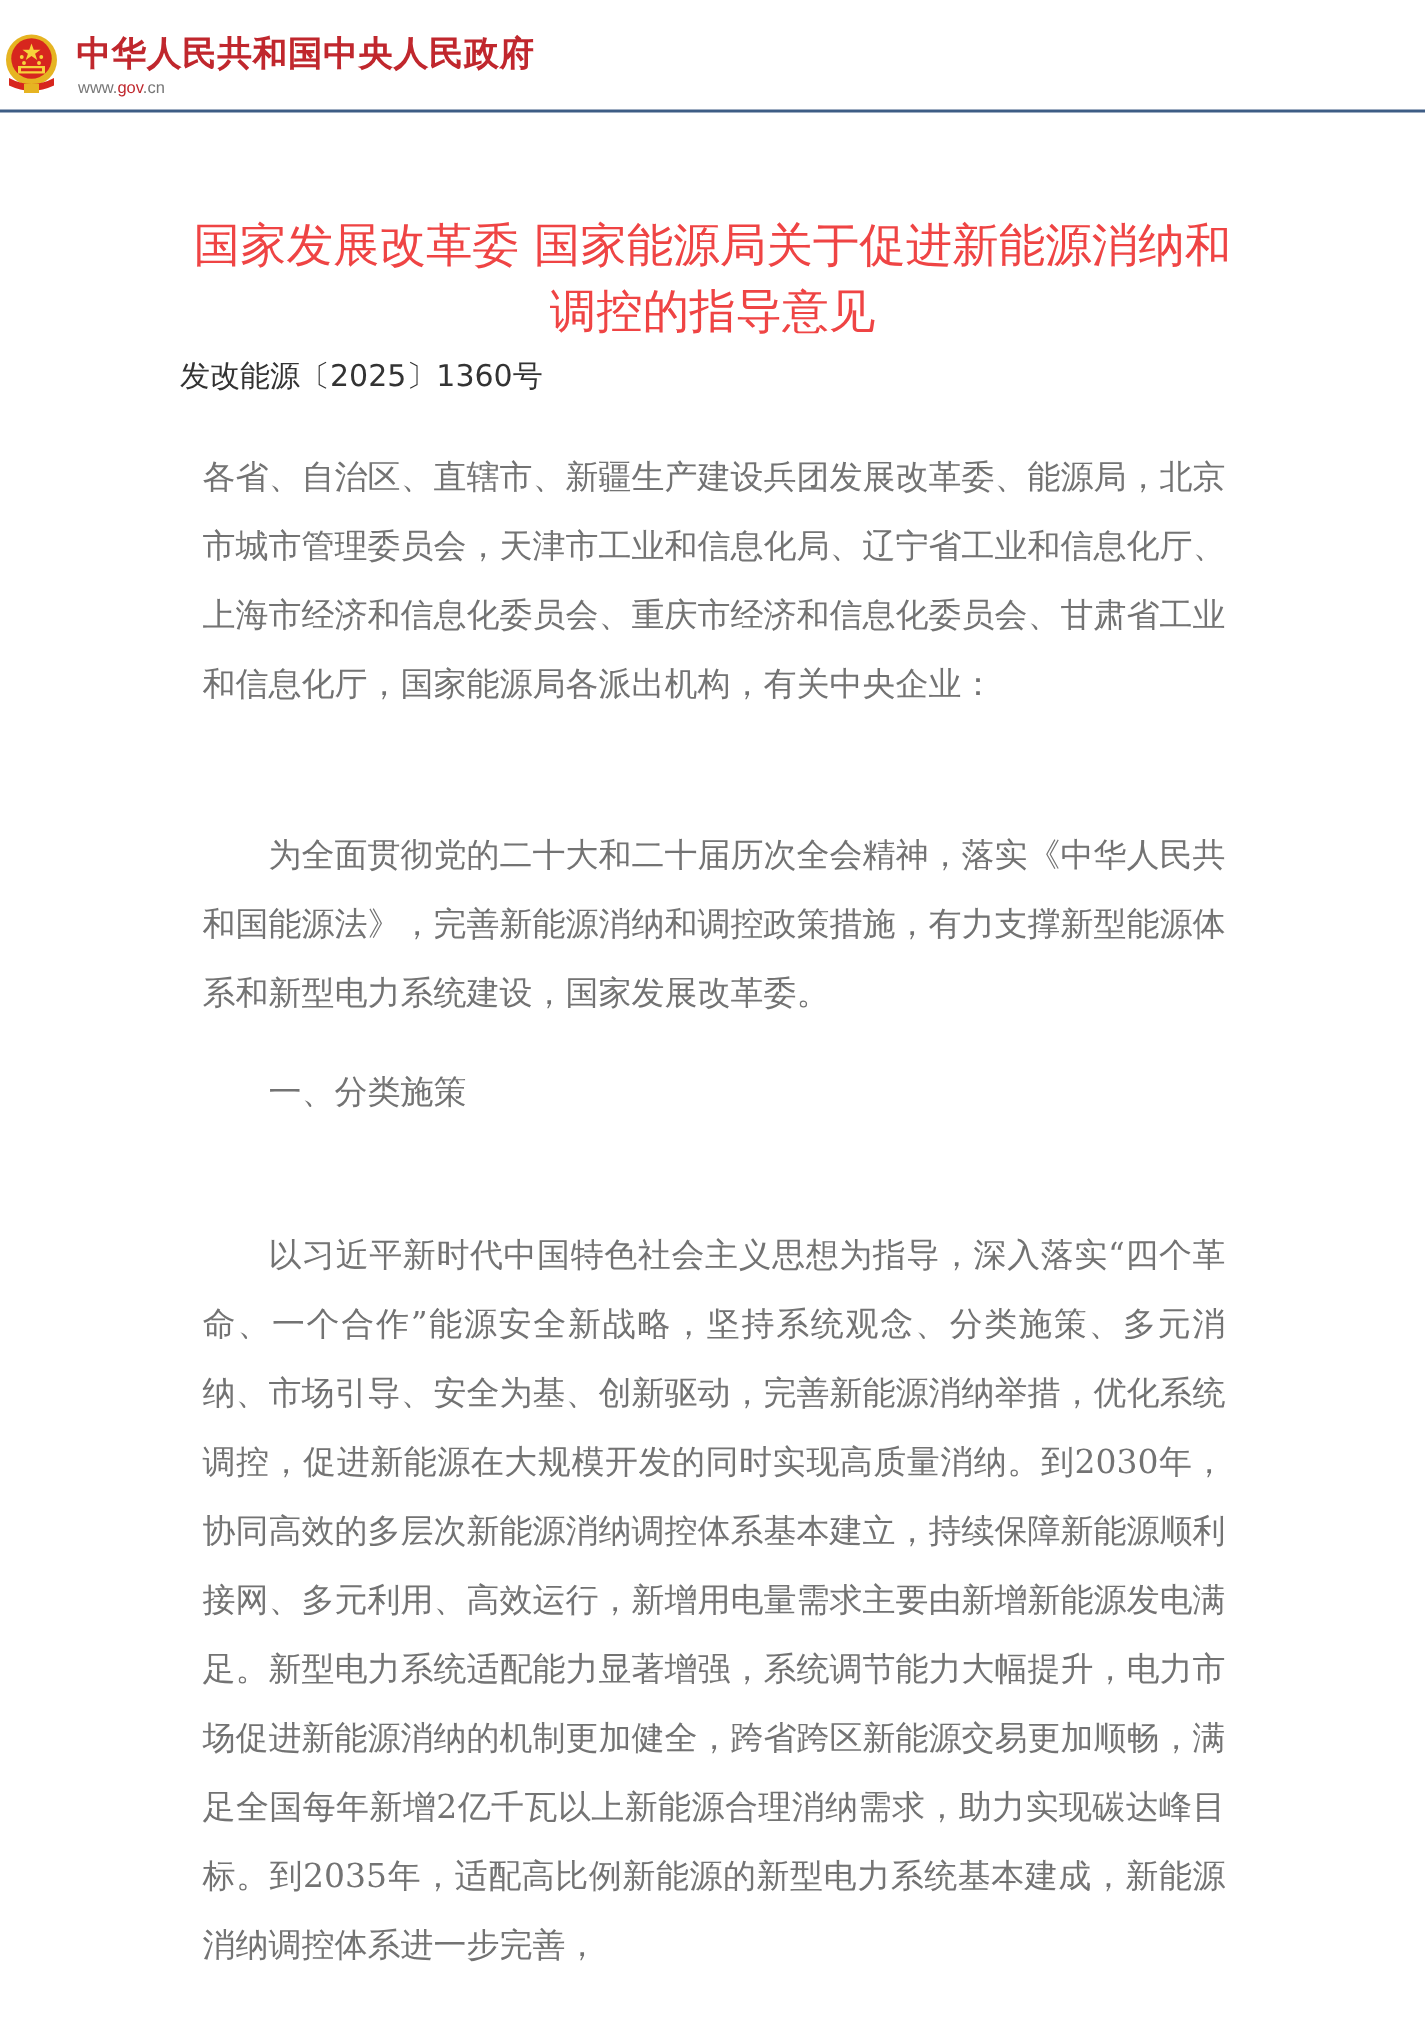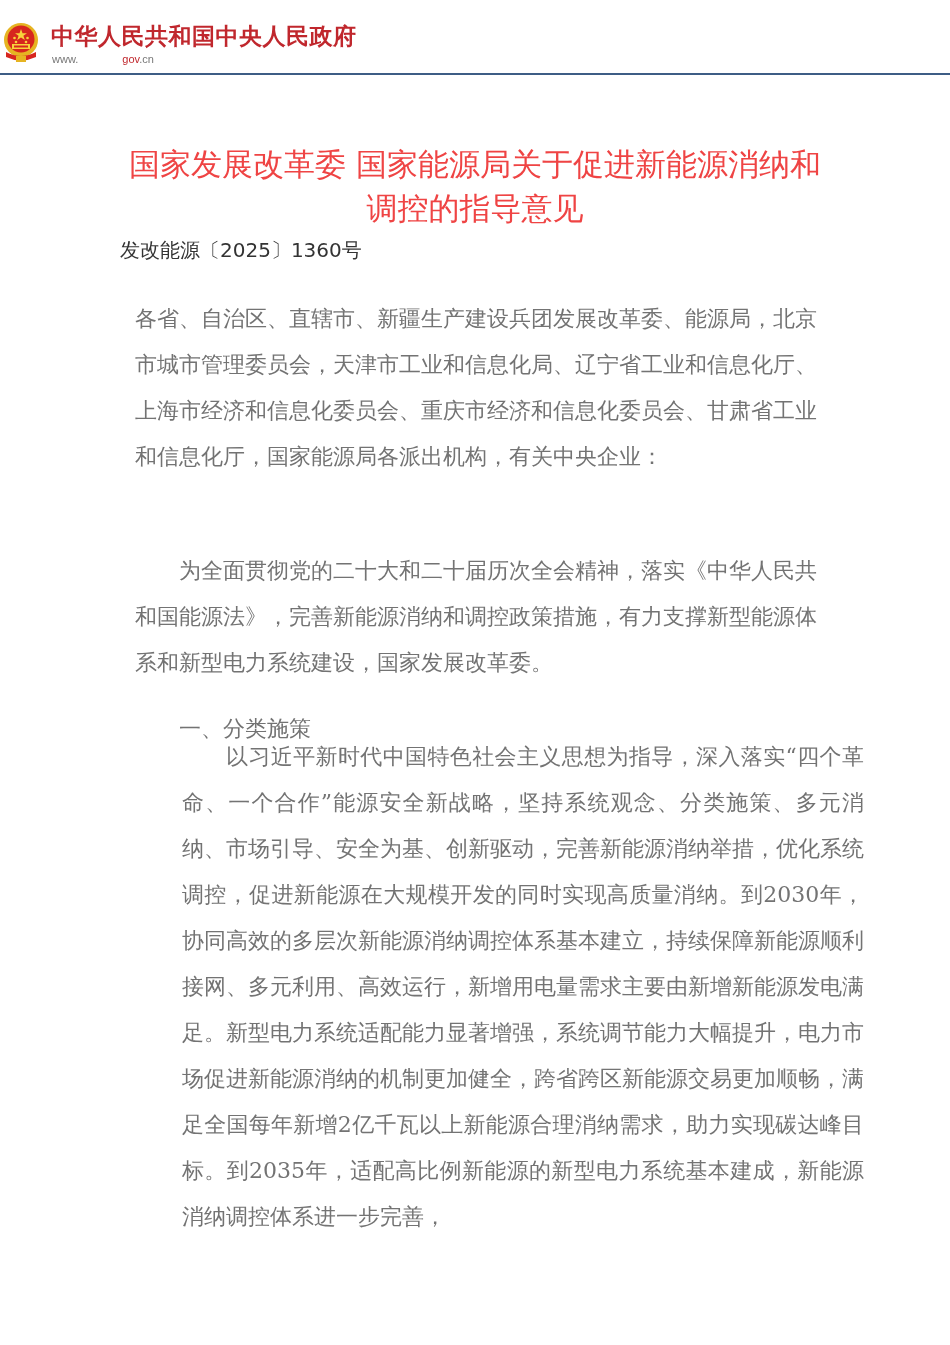--- a/index.html
+++ b/index.html
@@ -43,21 +43,21 @@
     }
     .site-url {
       position: absolute;
       left: 52px;
       top: 52px;
       font-family: "Liberation Sans", "DejaVu Sans", sans-serif;
       font-size: 11px;
       color: #777777;
       line-height: 14px;
     }
-    .site-url .gov { color: #c0272d; margin-left: 44px; }
+    .site-url .gov { color: #c0272d; }
     .header-rule {
       position: absolute;
       left: 0;
       top: 73px;
       width: 950px;
       height: 2px;
       background: #3e5d85;
     }
     .doc-title {
       position: absolute;
@@ -87,21 +87,21 @@
       width: 682px;
       font-size: 22px;
       line-height: 46px;
       color: #737373;
       text-align: justify;
       letter-spacing: 0px;
     }
     .p-recipients { top: 296px; }
     .p-intro { top: 548px; text-indent: 44px; }
     .p-heading { top: 706px; text-indent: 44px; }
-    .p-main { top: 734px; text-indent: 44px; margin-left: 47px; }
+    .p-main { top: 815px; text-indent: 44px; }
   </style>
 </head>
 <body>
 
 <div class="header">
   <svg class="emblem" viewBox="0 0 38 42">
     <circle cx="19" cy="18" r="17" fill="#e6b422"></circle>
     <circle cx="19" cy="17" r="13.5" fill="#d7261e"></circle>
     <polygon points="19,7 20.5,11.2 25,11.2 21.4,13.8 22.8,18 19,15.4 15.2,18 16.6,13.8 13,11.2 17.5,11.2" fill="#f7d33b"></polygon>
     <circle cx="12.5" cy="16" r="1.3" fill="#f7d33b"></circle>

